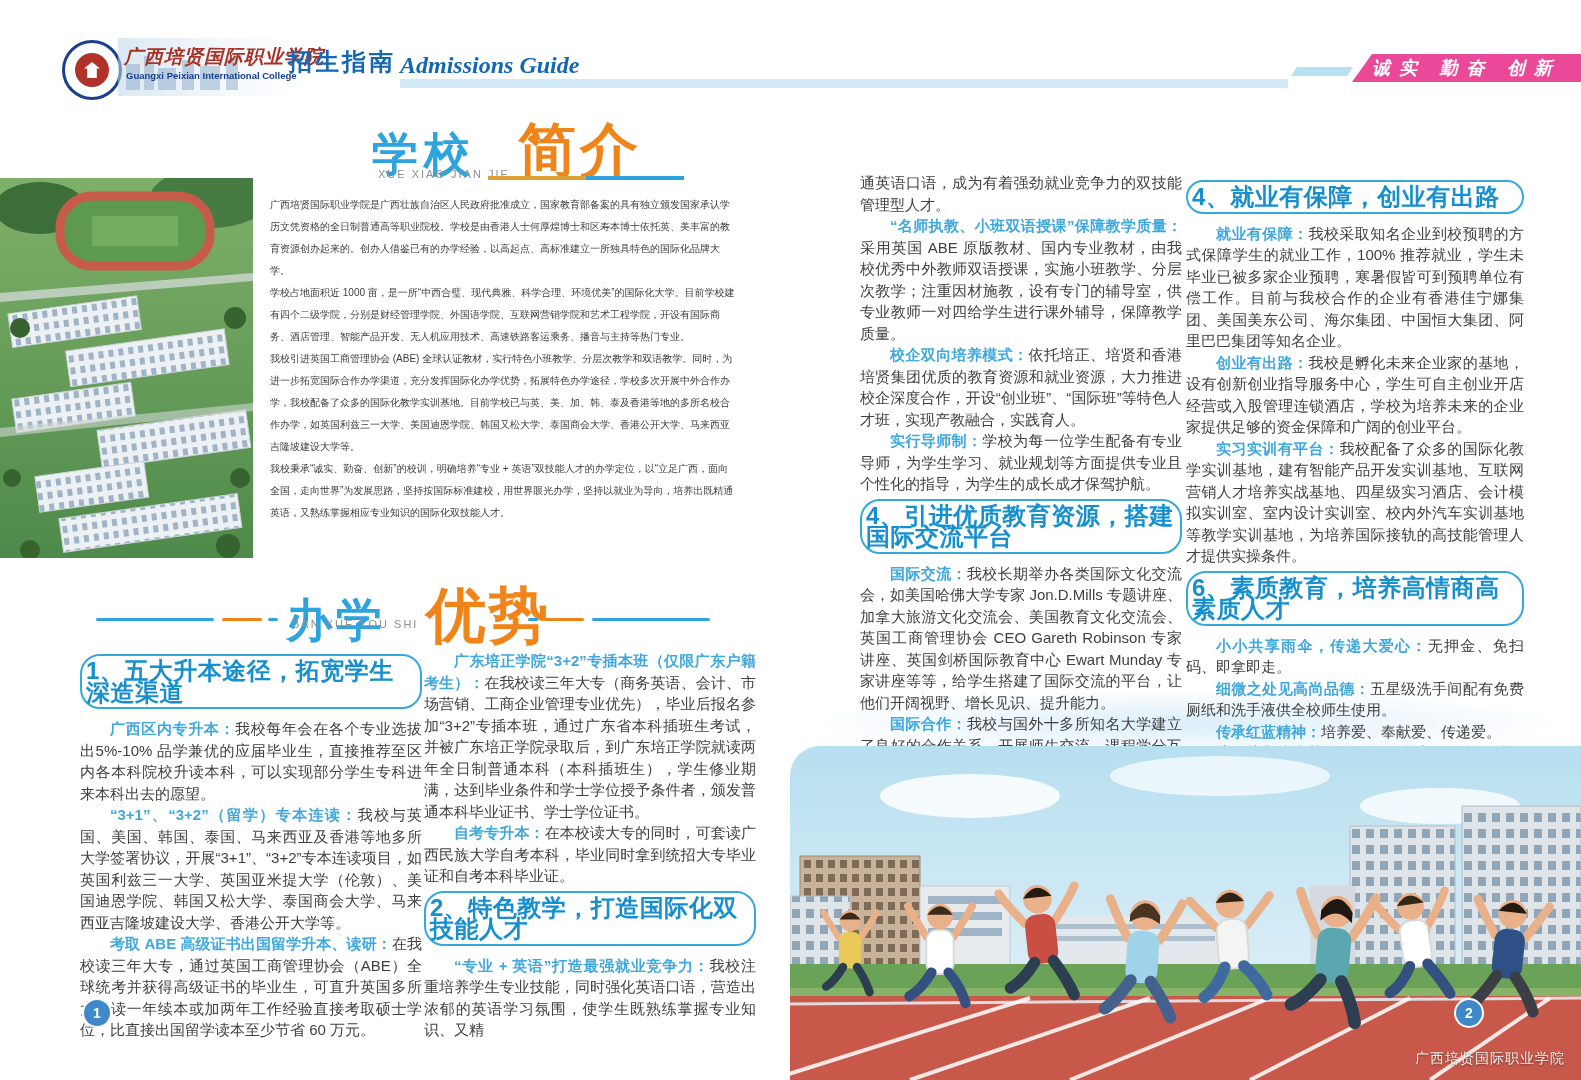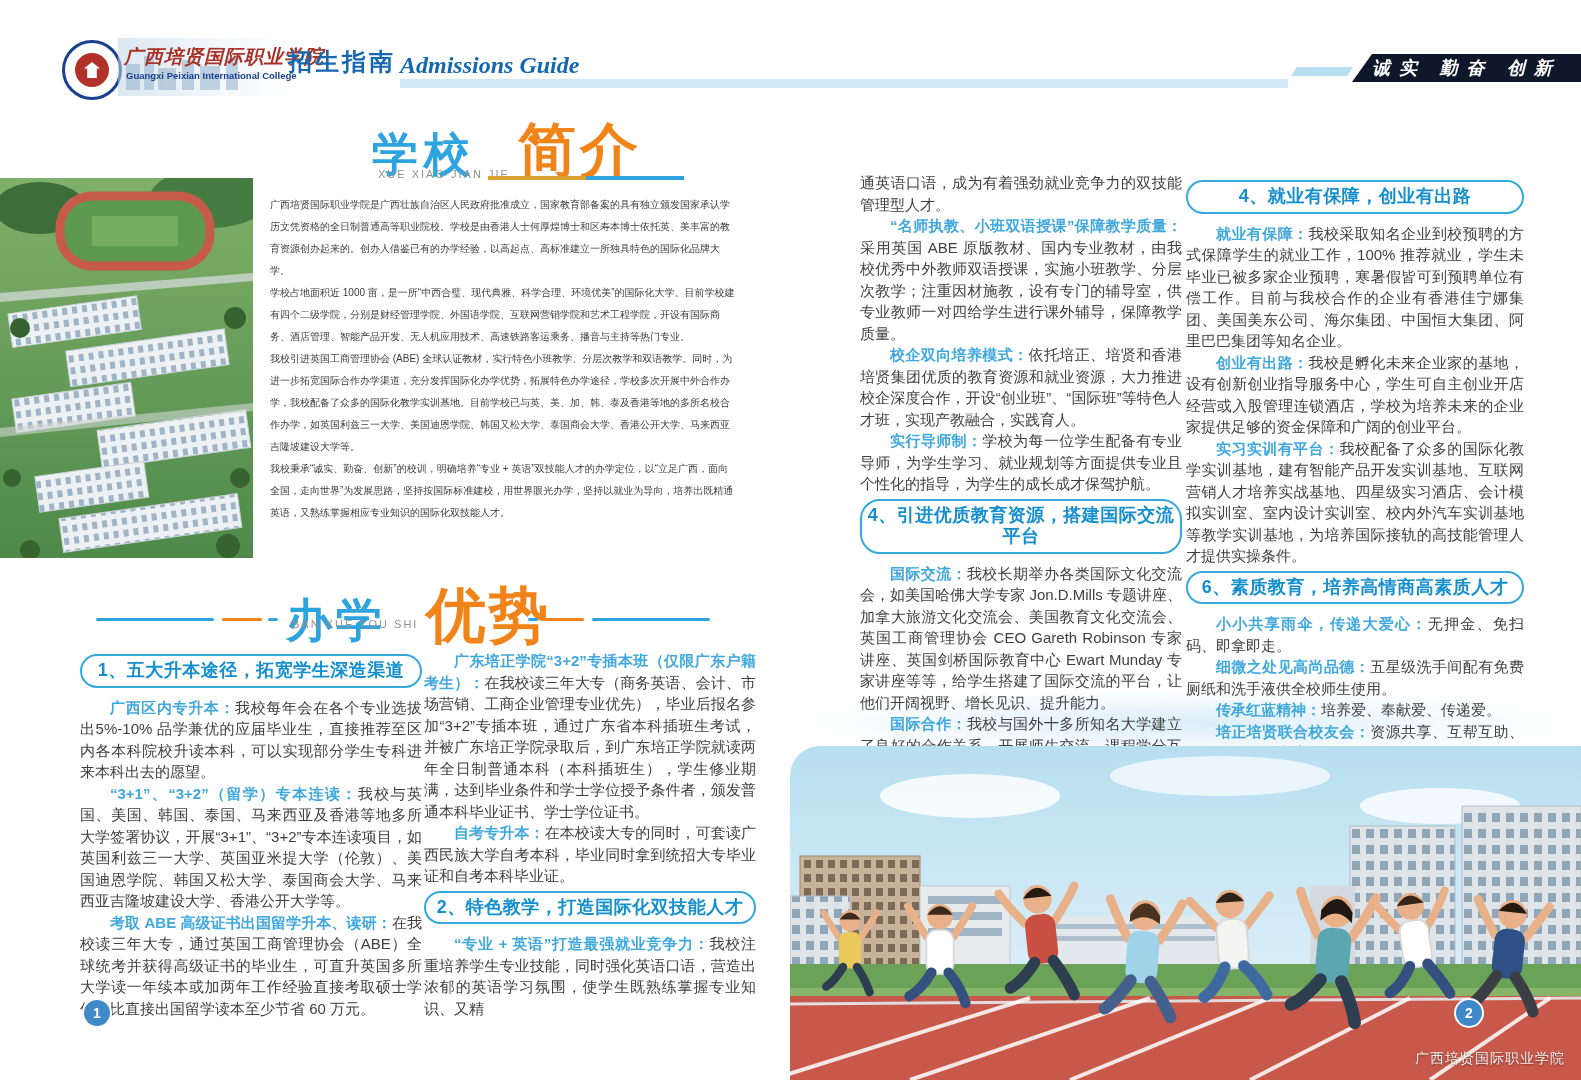--- a/index.html
+++ b/index.html
@@ -14,21 +14,21 @@
       background:linear-gradient(90deg,rgba(190,214,232,.55),rgba(222,236,246,.35) 60%,rgba(255,255,255,0));}
   .hdr-campusfade i{position:absolute;bottom:6px;background:rgba(140,170,200,.5);}
   .hdr-name-cn{position:absolute;left:124px;top:44px;font-size:19px;font-weight:bold;font-style:italic;
       color:#a93226;font-family:"Liberation Serif","DejaVu Serif",serif;white-space:nowrap;letter-spacing:1px;}
   .hdr-name-en{position:absolute;left:126px;top:70px;font-size:9.5px;font-weight:bold;color:#1b3f8f;white-space:nowrap;}
   .hdr-guide-cn{position:absolute;left:288px;top:46px;font-size:24px;font-weight:900;color:#1467b0;letter-spacing:3px;}
   .hdr-guide-en{position:absolute;left:400px;top:52px;font-size:24px;font-style:italic;font-weight:bold;color:#1467b0;
       font-family:Liberation Serif, serif;}
   .hdr-band{position:absolute;left:400px;top:79px;width:888px;height:9px;background:#cfe9f7;}
   .hdr-band2{position:absolute;left:1294px;top:67px;width:56px;height:9px;background:#b8dff2;transform:skewX(-32deg);}
-  .hdr-banner{position:absolute;left:1352px;top:54px;width:229px;height:28px;background:#0f172a;
+  .hdr-banner{position:absolute;left:1352px;top:54px;width:229px;height:28px;background:#ec4899;
       clip-path:polygon(20px 0,100% 0,100% 100%,0 100%);display:flex;align-items:center;justify-content:center;}
   .hdr-banner span{color:#fff;font-size:18px;font-weight:bold;font-style:italic;letter-spacing:9px;
       font-family:"Liberation Serif","DejaVu Serif",serif;white-space:nowrap;}
   
   .strip{position:absolute;left:0;top:178px;width:253px;height:380px;overflow:hidden;}
   
   .sec-title{position:absolute;display:flex;align-items:baseline;gap:36px;}
   .sec-title .blue{color:#2da4df;font-weight:900;}
   .sec-title .orange{color:#f08419;font-weight:900;}
   .intro-title{left:372px;top:112px;}
@@ -51,22 +51,22 @@
   .deco i{height:3px;border-radius:2px;display:block;}
   .deco-l{left:96px;width:182px;}
   .deco-r{left:528px;width:182px;}
   .seg-b{background:#2da4df;}
   .seg-o{background:#f08419;}
   
   .col{position:absolute;font-size:15px;line-height:21.5px;color:#404040;}
   .col .para{margin:0;text-indent:2em;text-align:justify;}
   .col .para.noindent{text-indent:0;}
   .col .lead{color:#41a8dd;font-weight:bold;}
-  .sec-heading{border:2px solid #35a8dc;border-radius:20px;color:#168fce;font-weight:bold;font-size:18px;
-      text-align:center;padding:4px 4px;margin:4px 0 9px;letter-spacing:.5px;}
+  .sec-heading{border:2px solid #35a8dc;border-radius:20px;color:#168fce;font-weight:bold;font-size:24px;
+      padding:4px 4px;margin:4px 0 9px;letter-spacing:.5px;}
   .col1{left:80px;top:650px;width:342px;}
   .col2{left:424px;top:650px;width:332px;}
   .col3{left:840px;top:172px;width:322px;margin-left:20px;}
   .col4{left:1186px;top:176px;width:338px;}
   .cloudband{position:absolute;left:800px;top:688px;width:770px;height:70px;border-radius:50%;
       background:radial-gradient(ellipse at center,rgba(200,229,245,.65),rgba(255,255,255,0) 70%);}
   
   .photo{position:absolute;left:790px;top:746px;width:791px;height:334px;border-radius:30px 0 0 0;overflow:hidden;}
   .photo-caption{position:absolute;right:16px;bottom:12px;color:#f2f2f2;font-size:14px;letter-spacing:1px;
       text-shadow:0 1px 2px rgba(0,0,0,.45);}

